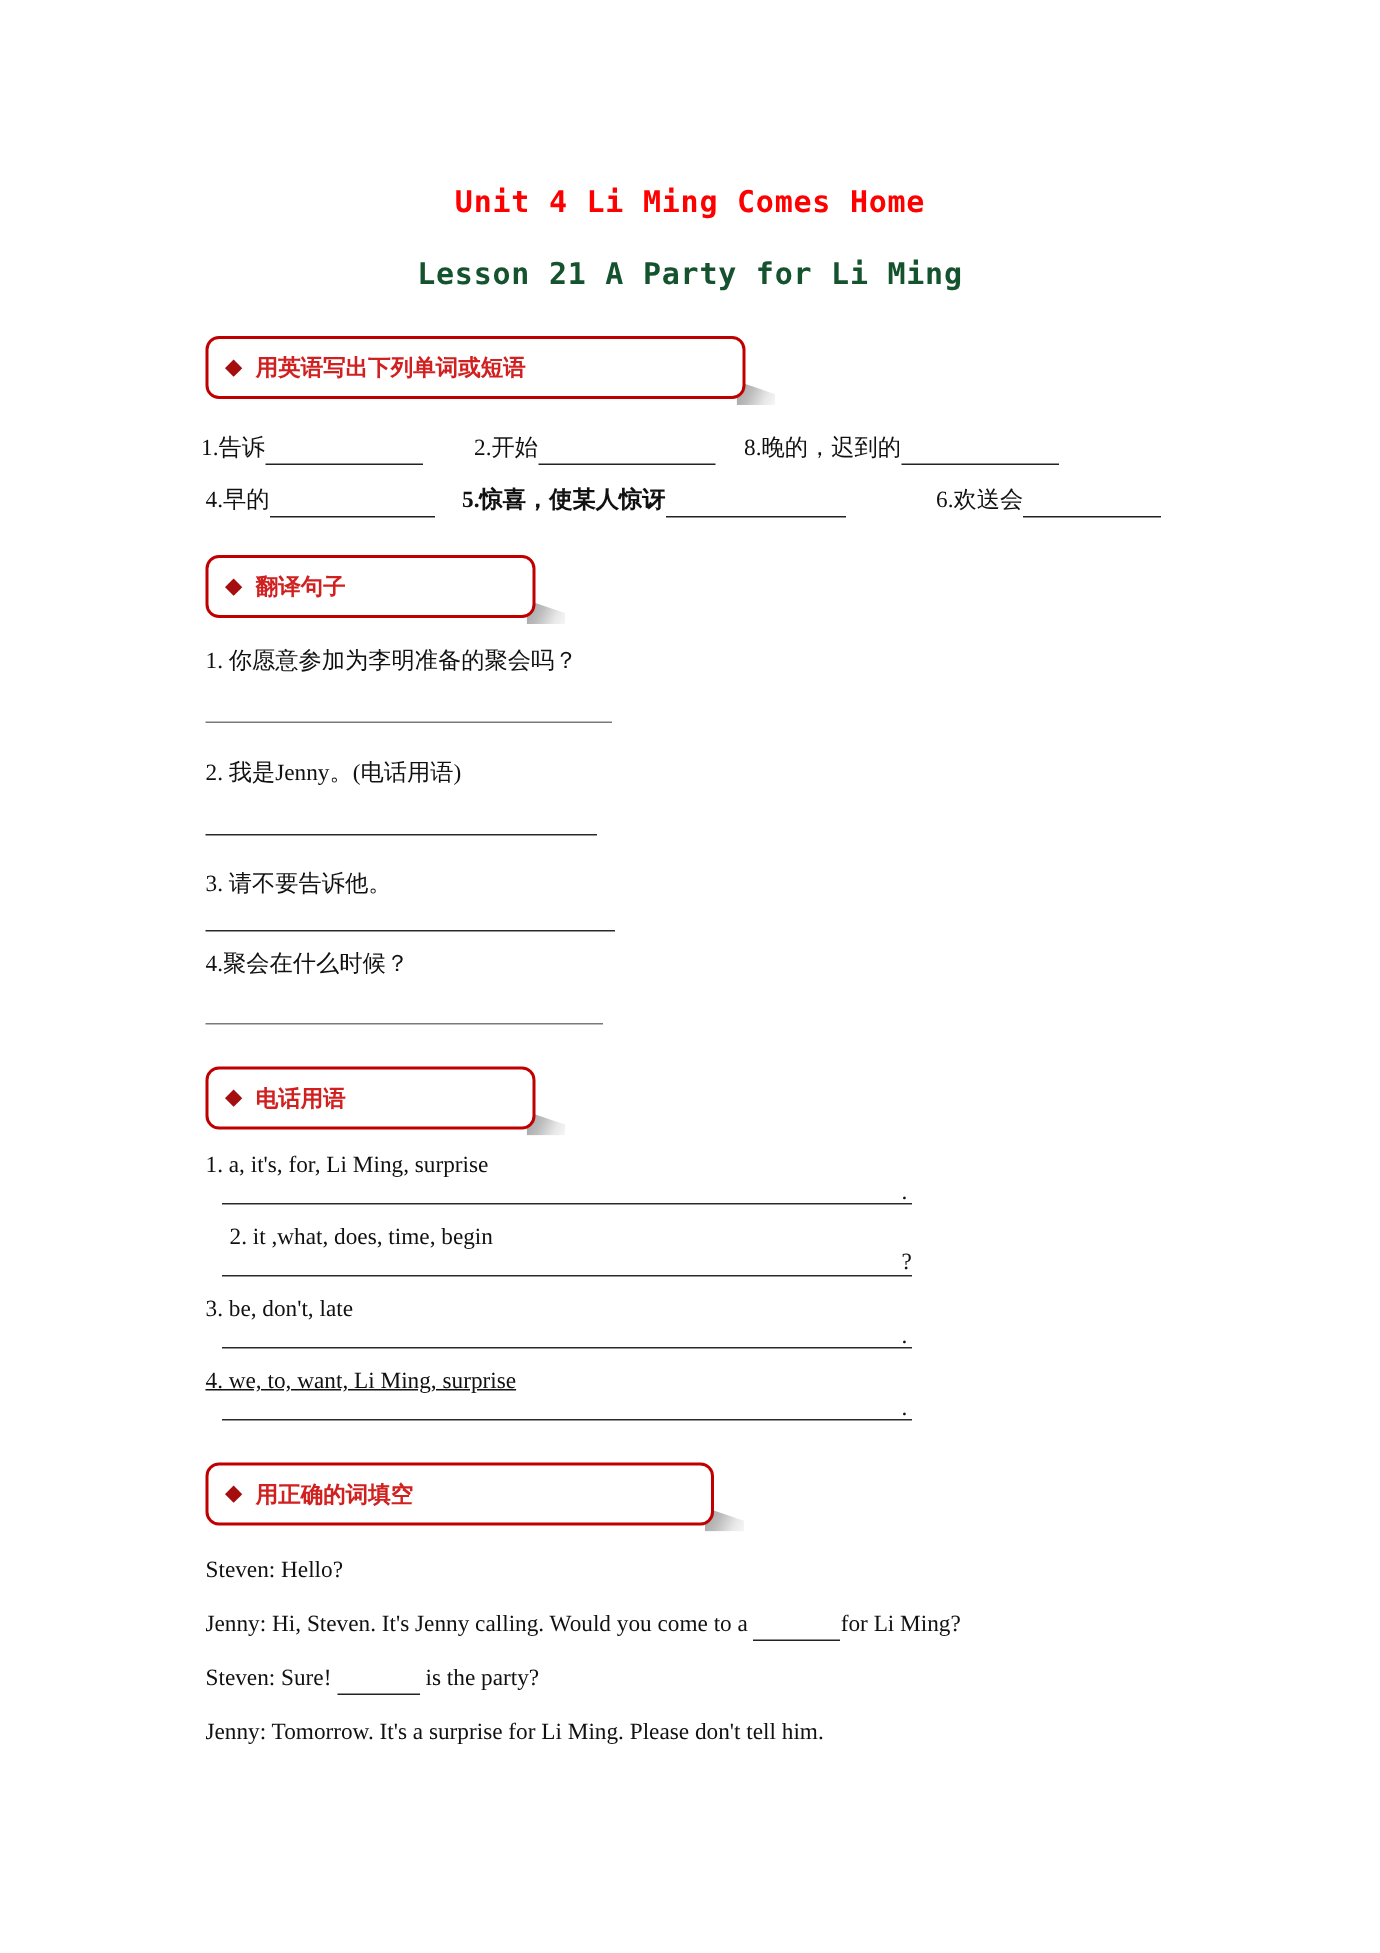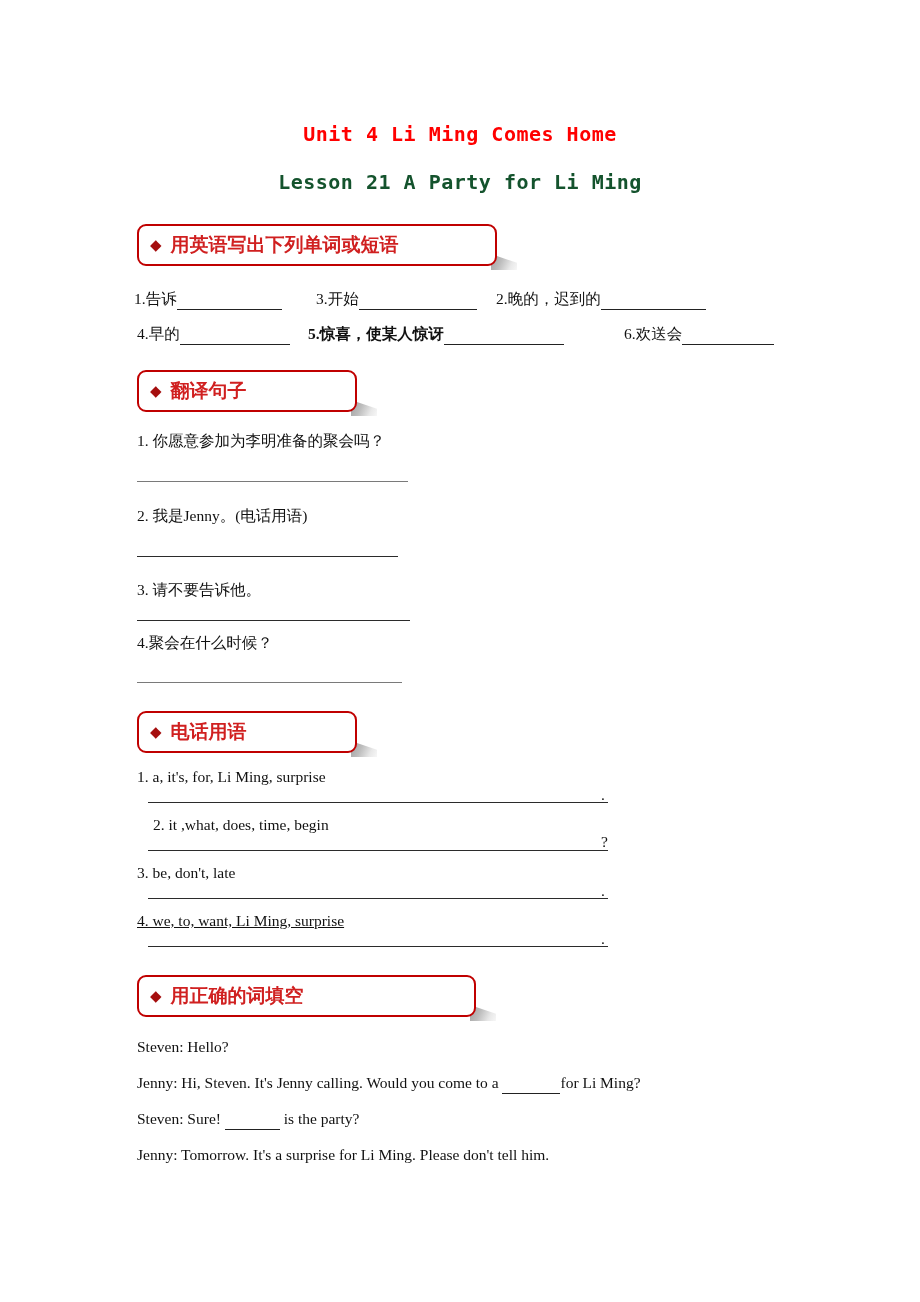--- a/index.html
+++ b/index.html
@@ -63,21 +63,21 @@
   }
   .diamond-icon {
     display: inline-block;
     color: #A50E0E;
     font-size: 15px;
     line-height: 1;
     margin-right: 9px;
   }
   .section-label {
     font-family: "DejaVu Sans", "Liberation Sans", sans-serif;
-    font-size: 19px;
+    font-size: 15px;
     font-weight: bold;
     color: #D02020;
     white-space: nowrap;
   }
 
   
   .text-row {
     position: absolute;
     font-family: "Liberation Serif", "DejaVu Serif", serif;
     font-size: 15.5px;
@@ -116,24 +116,24 @@
 <div class="section-shadow" style="left:491px; top:254px;"></div>
 <div class="section-header" style="left:137px; top:224px; width:360px;">
   <span class="diamond-icon">◆</span>
   <span class="section-label">用英语写出下列单词或短语</span>
 </div>
 
 <div class="text-row" style="left:134px; top:290px;">
   <span>1.告诉</span><span class="blank-inline" style="width:105px;">&nbsp;</span>
 </div>
 <div class="text-row" style="left:316px; top:290px;">
-  <span>3.开始</span><span class="blank-inline" style="width:118px;">&nbsp;</span>
+  <span>2.开始</span><span class="blank-inline" style="width:118px;">&nbsp;</span>
 </div>
 <div class="text-row" style="left:496px; top:290px;">
-  <span>2.晚的，迟到的</span><span class="blank-inline" style="width:105px;">&nbsp;</span>
+  <span>8.晚的，迟到的</span><span class="blank-inline" style="width:105px;">&nbsp;</span>
 </div>
 
 <div class="text-row" style="left:137px; top:325px;">
   <span>4.早的</span><span class="blank-inline" style="width:110px;">&nbsp;</span>
 </div>
 <div class="text-row" style="left:308px; top:325px;font-weight:bold;">
   <span>5.惊喜，使某人惊讶</span><span class="blank-inline" style="width:120px;">&nbsp;</span>
 </div>
 <div class="text-row" style="left:624px; top:325px;">
   <span>6.欢送会</span><span class="blank-inline" style="width:92px;">&nbsp;</span>

